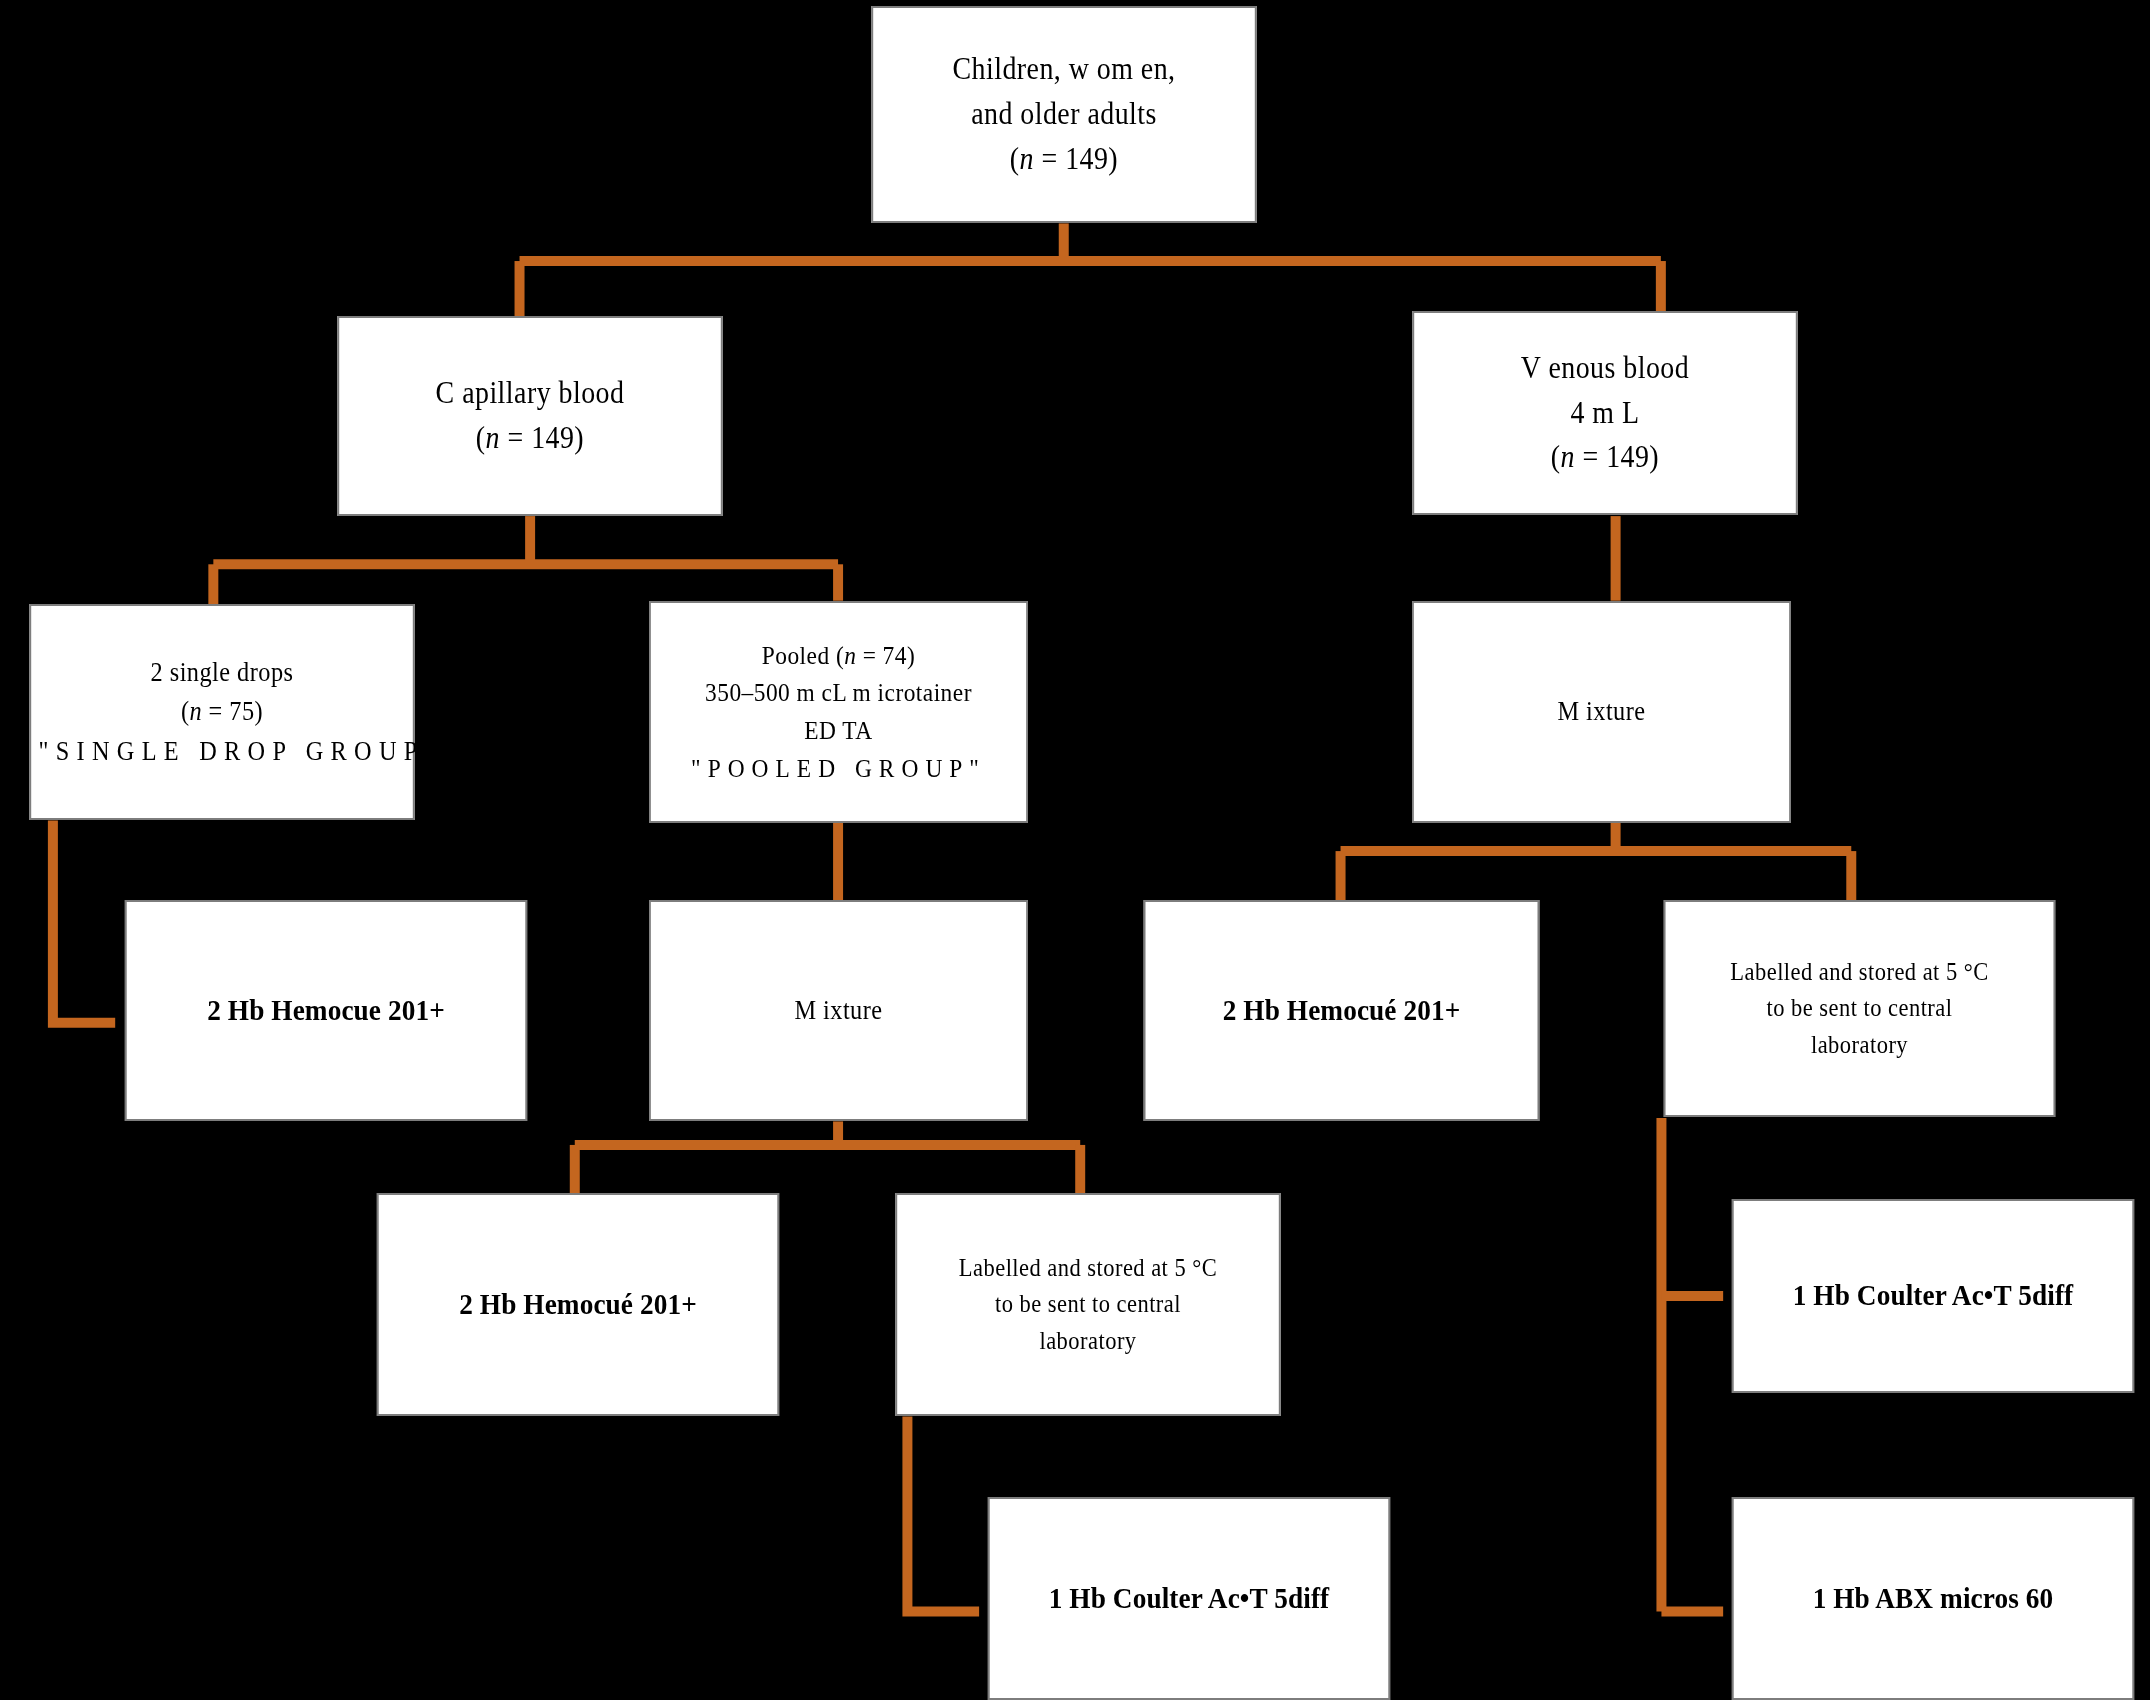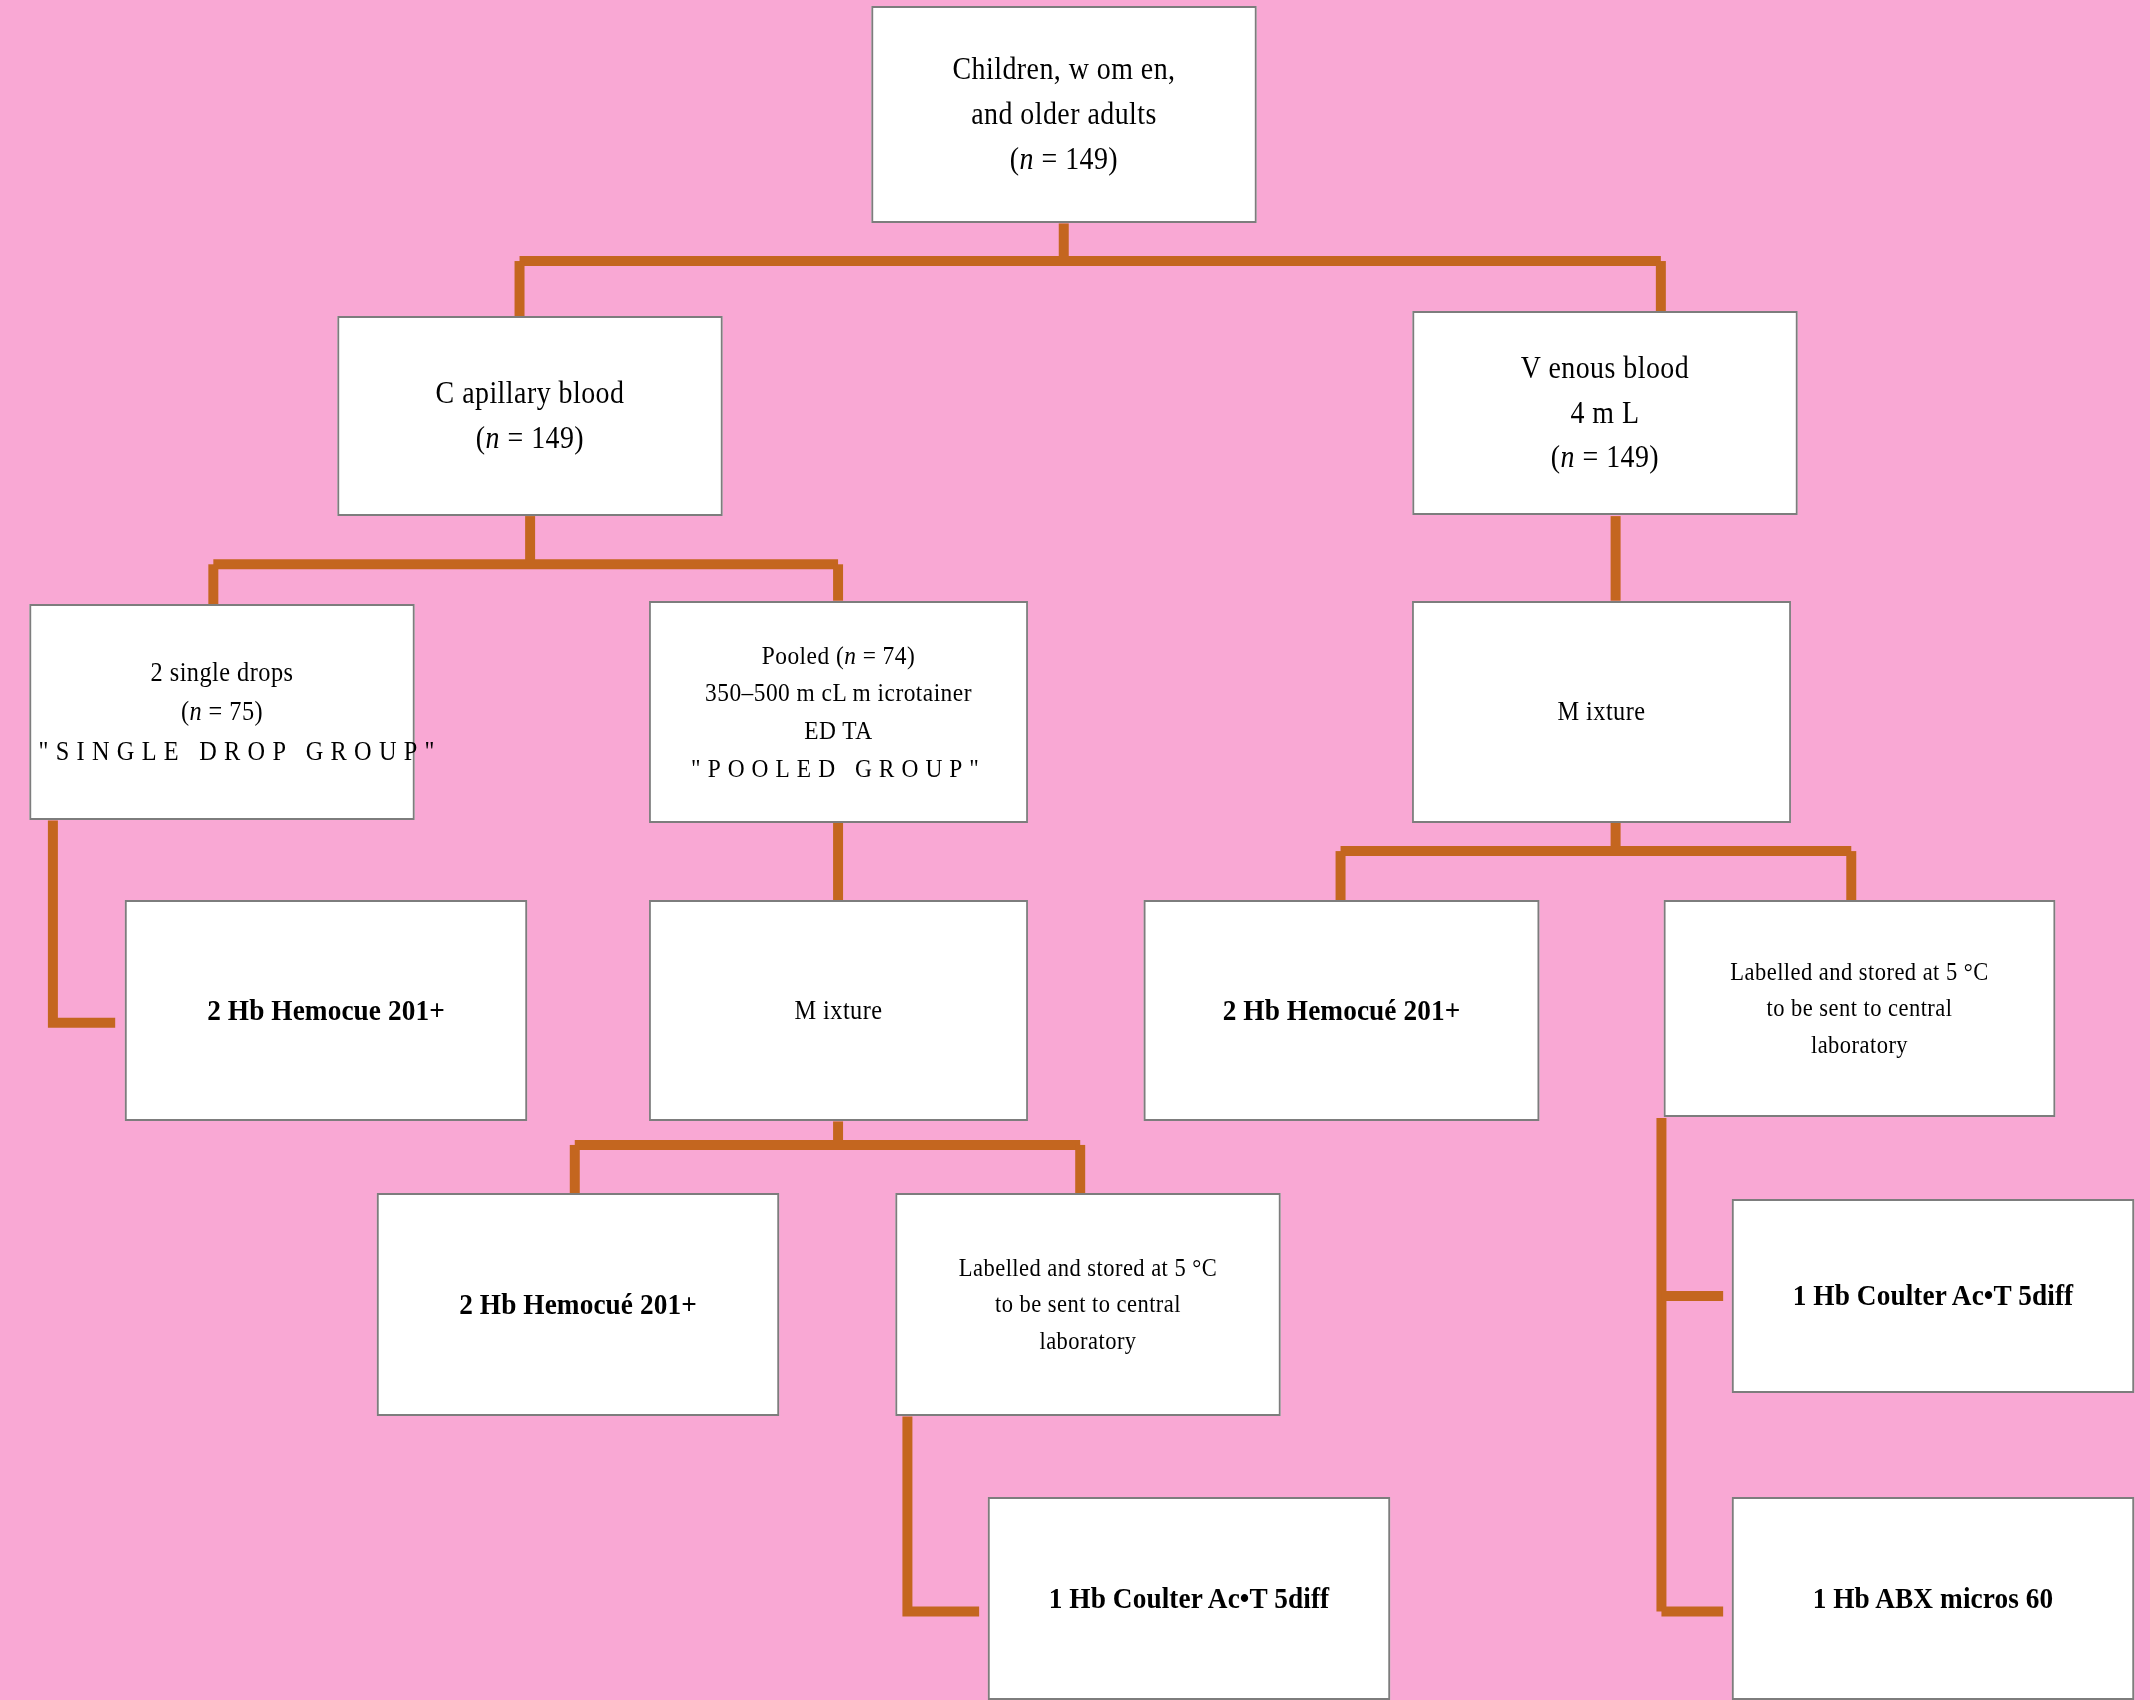--- a/index.html
+++ b/index.html
@@ -4,21 +4,21 @@
 <style>
   html, body {
     margin: 0;
     padding: 0;
     background: #ffffff;
   }
   #page {
     position: relative;
     width: 2151px;
     height: 1701px;
-    background: #f9a8d4;
+    background: #000000;
     overflow: hidden;
     font-family: "Liberation Serif", "DejaVu Serif", serif;
   }
   #connectors {
     position: absolute;
     left: 0; top: 0;
     width: 2151px;
     height: 1701px;
     pointer-events: none;
   }

